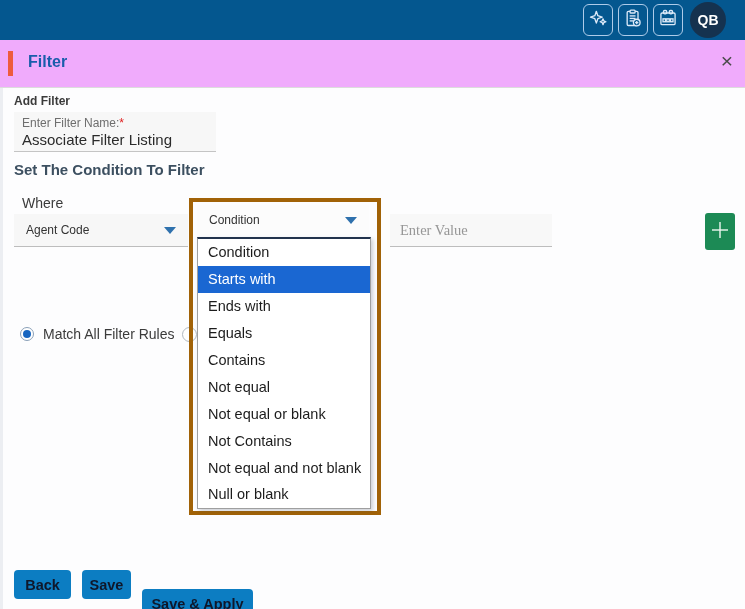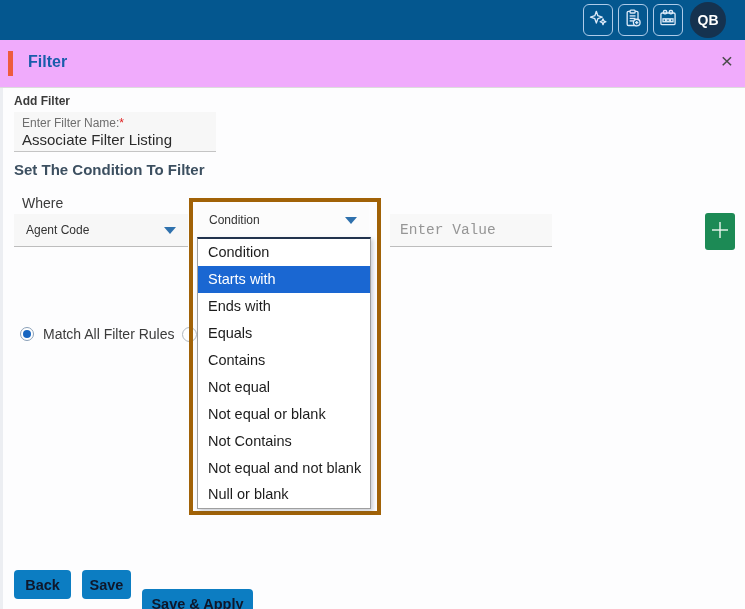--- a/index.html
+++ b/index.html
@@ -47,21 +47,21 @@
   .dropdown-list{position:absolute;left:4px;top:35px;width:174px;height:272px;background:#fff;
                  border:1px solid #9f9f9f;border-top:2px solid #22334d;box-sizing:border-box;
                  box-shadow:2px 2px 4px rgba(60,70,90,.25);display:flex;flex-direction:column;}
   .opt{height:26.9px;flex:0 0 26.9px;display:flex;align-items:center;padding-left:10px;
        font-size:14.5px;color:#1c1c1c;cursor:pointer;}
   .opt.selected{background:#1a67d2;color:#fff;}
 
   
   .value-input{position:absolute;left:390px;top:214px;width:162px;height:33px;background:#f8f8f8;
                border:none;border-bottom:1px solid #bdbdbd;box-sizing:border-box;padding:0 10px;
-               font-size:14.5px;color:#333;font-family:Liberation Mono, monospace;outline:none;}
+               font-size:14.5px;color:#333;font-family:Liberation Serif, serif;outline:none;}
   .value-input::placeholder{color:#969696;}
 
   
   .add-rule{position:absolute;left:705px;top:213px;width:30px;height:37px;background:#1c8a55;
             border-radius:3px;display:flex;align-items:center;justify-content:center;cursor:pointer;}
 
   
   .radio-row{position:absolute;left:20px;top:326px;display:flex;align-items:center;gap:9px;}
   .radio{width:14px;height:14px;border-radius:50%;border:1px solid #8aa0b8;background:#fff;
          display:flex;align-items:center;justify-content:center;cursor:pointer;box-sizing:border-box;}

